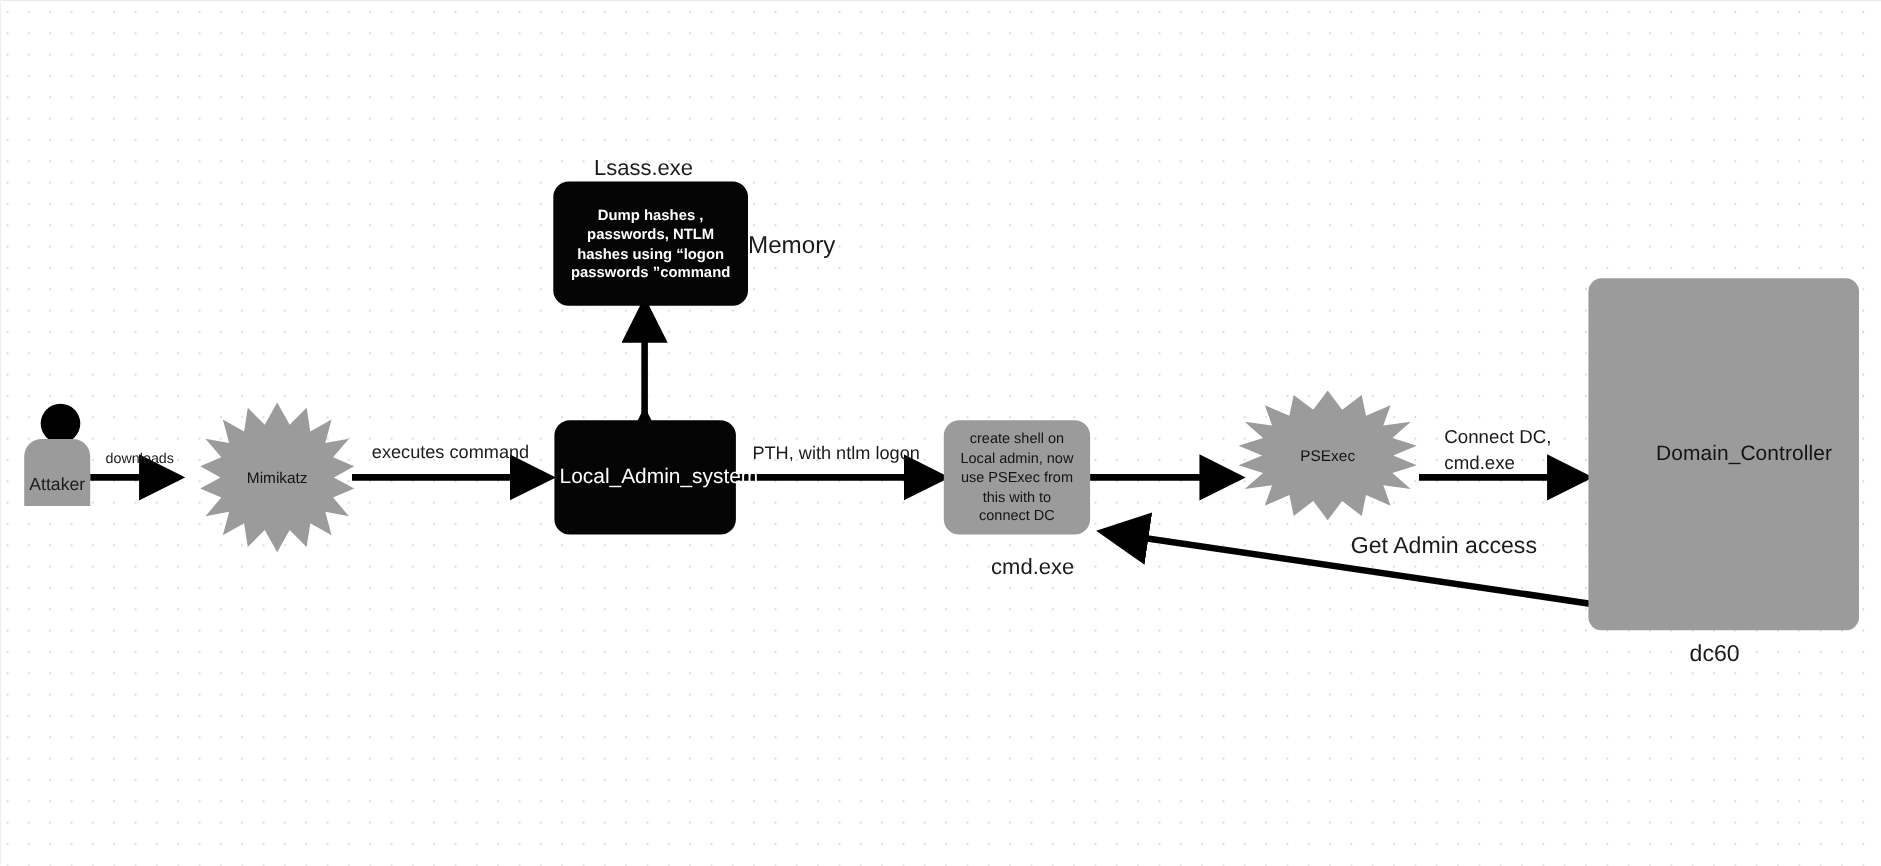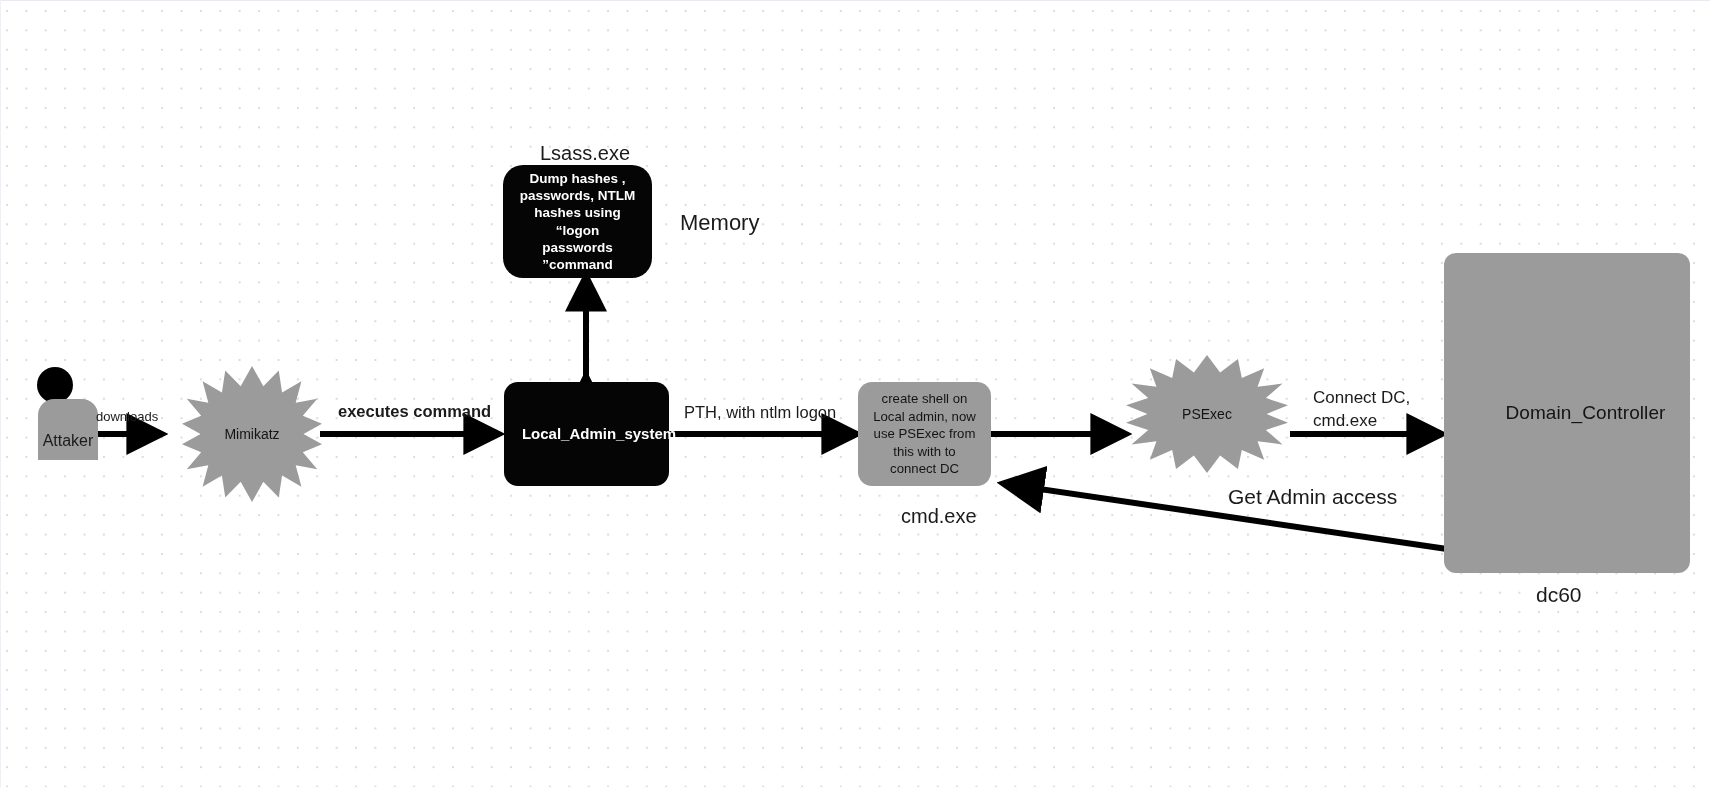--- a/index.html
+++ b/index.html
@@ -67,22 +67,22 @@
   .box.black { background: #050505; color: #ffffff; }
   .box.grey  { background: #9b9b9b; color: #111111; }
 
   .lsass-text {
     font-size: 13.5px;
     font-weight: 700;
     line-height: 1.27;
     padding: 0 8px;
   }
   .local-admin-text {
-    font-size: 15px;
-    font-weight: 700;
+    font-size: 19px;
+    font-weight: 400;
     line-height: 1.2;
     margin-left: 25px;
   }
   .cmd-text {
     font-size: 13.2px;
     line-height: 1.33;
     padding: 0 7px;
     color: #141414;
   }
   .dc-text {
@@ -177,32 +177,32 @@
       </g>
 
       <g>
         <line x1="1447" y1="549" x2="1006" y2="484" stroke="#000000" stroke-width="6" marker-end="url(#ah2)"></line>
       </g>
     </svg>
   </div>
 
   <div class="node" style="left:22px;top:367px;width:60px;height:93px;">
     <div class="actor-head" style="left:15px;top:0;width:36px;height:36px;"></div>
-    <div class="actor-body" style="left:16px;top:32px;width:60px;height:61px;">
+    <div class="actor-body" style="left:0;top:32px;width:60px;height:61px;">
       <span class="actor-label">Attaker</span>
     </div>
   </div>
 
   <div class="star s12" style="left:182px;top:366px;width:140px;height:136px;justify-content:center;">
     <span class="star-label">Mimikatz</span>
   </div>
 
   <div class="caption" style="left:540px;top:142px;font-size:20px;">Lsass.exe</div>
 
-  <div class="box black" style="left:503px;top:165px;width:149px;height:113px;border-radius:20px;">
+  <div class="box black" style="left:503px;top:165px;width:177px;height:113px;">
     <div class="lsass-text">
       <div>Dump hashes ,</div>
       <div>passwords, NTLM</div>
       <div>hashes using  “logon</div>
       <div>passwords ”command</div>
     </div>
   </div>
 
   <div class="caption" style="left:680px;top:210px;font-size:22px;">Memory</div>
 
@@ -227,21 +227,21 @@
   </div>
 
   <div class="box grey" style="left:1444px;top:253px;width:246px;height:320px;border-radius:12px;padding-left:37px;">
     <span class="dc-text">Domain_Controller</span>
   </div>
 
   <div class="caption" style="left:1536px;top:583px;font-size:21px;">dc60</div>
 
   <div class="caption" style="left:96px;top:410px;font-size:13px;">downloads</div>
 
-  <div class="caption" style="left:338px;top:402px;font-size:16.5px;font-weight:bold;">executes command</div>
+  <div class="caption" style="left:338px;top:402px;font-size:16.5px;">executes command</div>
 
   <div class="caption" style="left:684px;top:403px;font-size:16.5px;">PTH, with ntlm logon</div>
 
   <div class="caption" style="left:1313px;top:387px;font-size:17px;line-height:1.35;">Connect DC,
 cmd.exe</div>
 
   <div class="caption" style="left:1228px;top:485px;font-size:21px;">Get Admin access</div>
 
 </div>
 

